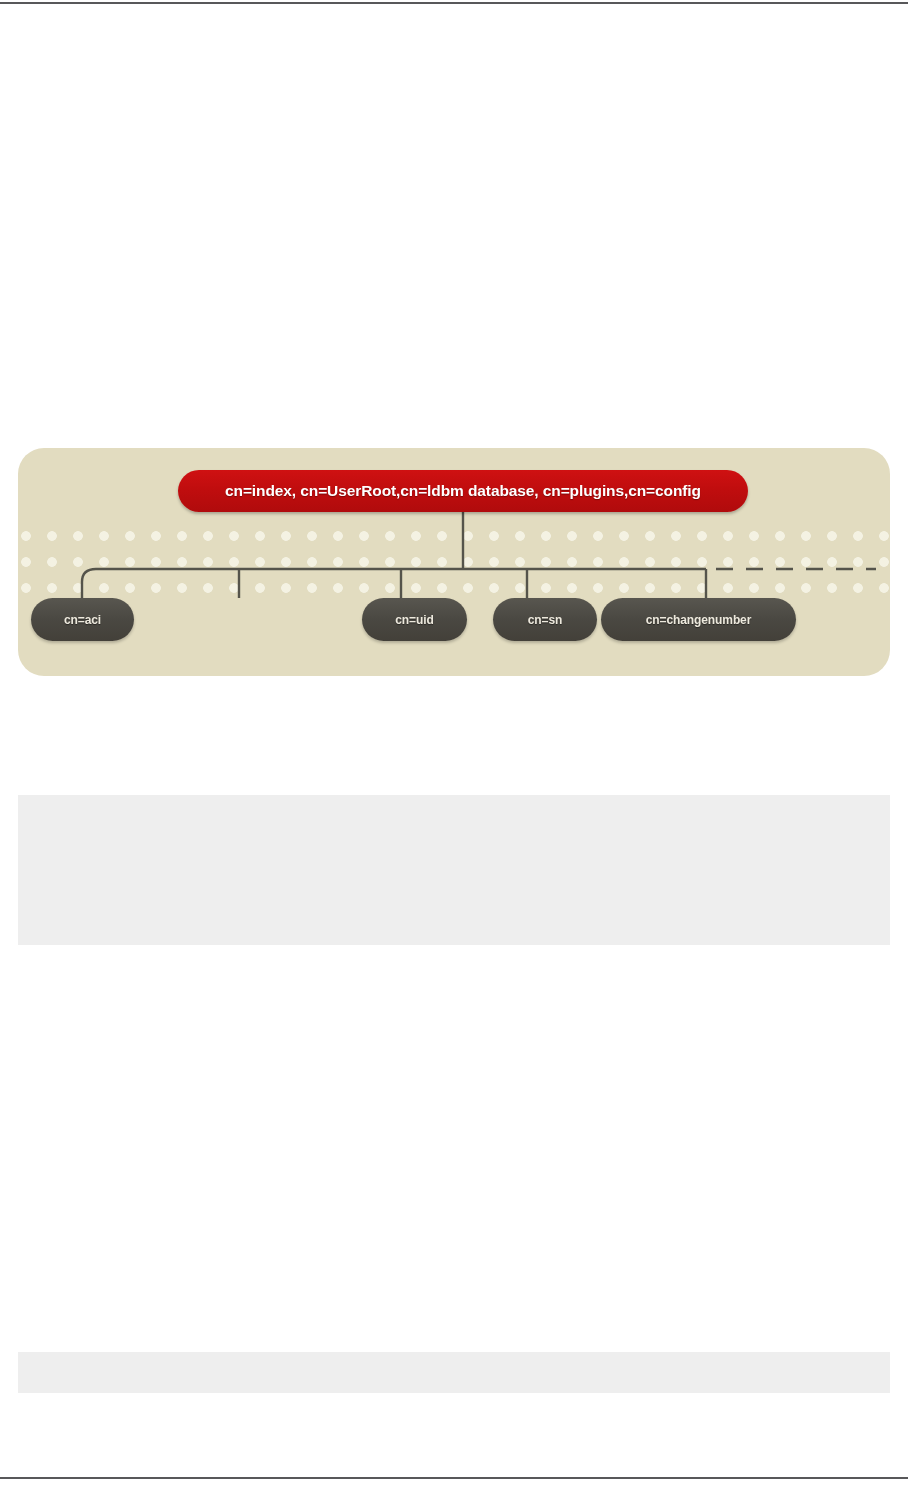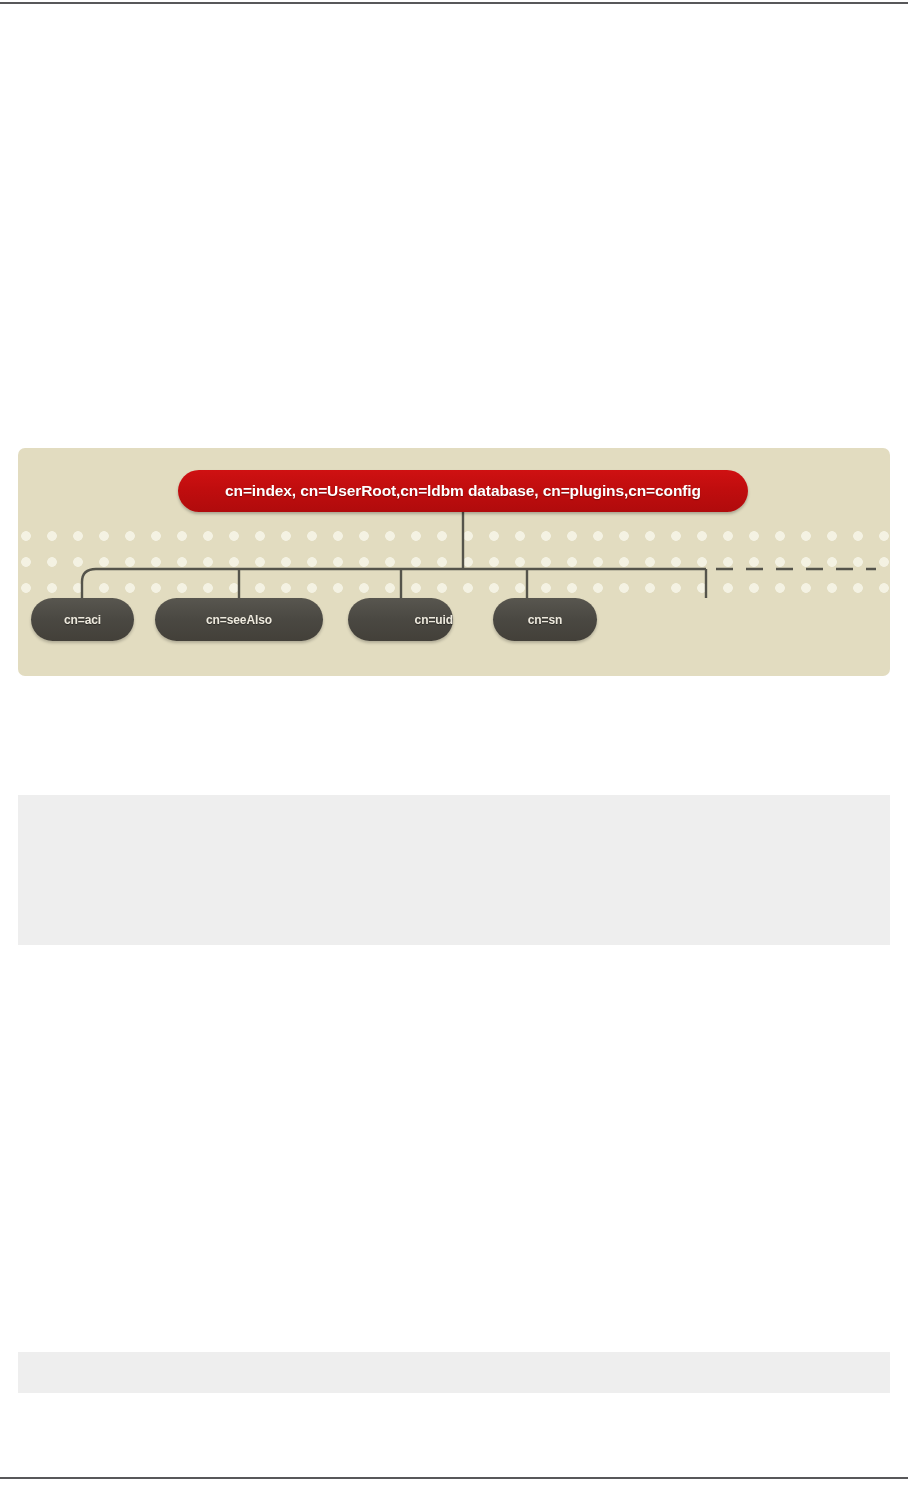--- a/index.html
+++ b/index.html
@@ -27,21 +27,21 @@
   .page-rule.bottom { top: 1477px; }
 
   
   .figure-panel {
     position: absolute;
     left: 18px;
     top: 448px;
     width: 872px;
     height: 228px;
     background: #e2dcc0;
-    border-radius: 7px;
+    border-radius: 26px;
     overflow: hidden;
   }
 
   
   .dot-band {
     position: absolute;
     left: 0;
     top: 78px;
     width: 872px;
     height: 76px;
@@ -97,21 +97,21 @@
   .node-child .node-label {
     color: #ede9dd;
     font-size: 12px;
     font-weight: bold;
     letter-spacing: -0.1px;
     text-shadow: 0 1px 1px rgba(0,0,0,0.45);
   }
 
   .node-aci          { left: 13px;  width: 103px; }
   .node-seealso      { left: 137px; width: 168px; }
-  .node-uid          { left: 330px; width: 105px; justify-content: flex-end; }
+  .node-uid          { left: 344px; width: 105px; }
   .node-sn           { left: 475px; width: 104px; }
   .node-changenumber { left: 583px; width: 195px; }
 
   
   .grey-block {
     position: absolute;
     left: 18px;
     background: #eeeeee;
   }
   .grey-block.one { top: 795px;  width: 872px; height: 150px; }
@@ -141,31 +141,31 @@
   </svg>
 
   <div class="node node-root">
     <span class="node-label">cn=index, cn=UserRoot,cn=ldbm database, cn=plugins,cn=config</span>
   </div>
 
   <div class="node node-child node-aci">
     <span class="node-label">cn=aci</span>
   </div>
 
-  <div class="node node-child node-seealso">
-    <span class="node-label">cn=seeAlso</span>
-  </div>
 
   <div class="node node-child node-uid">
     <span class="node-label">cn=uid</span>
   </div>
 
   <div class="node node-child node-sn">
     <span class="node-label">cn=sn</span>
   </div>
 
+  <div class="node node-child node-changenumber">
+    <span class="node-label">cn=changenumber</span>
+  </div>
 
 </div>
 
 <div class="grey-block one"></div>
 <div class="grey-block two"></div>
 
 <div class="page-rule bottom"></div>
 
 </body></html>

